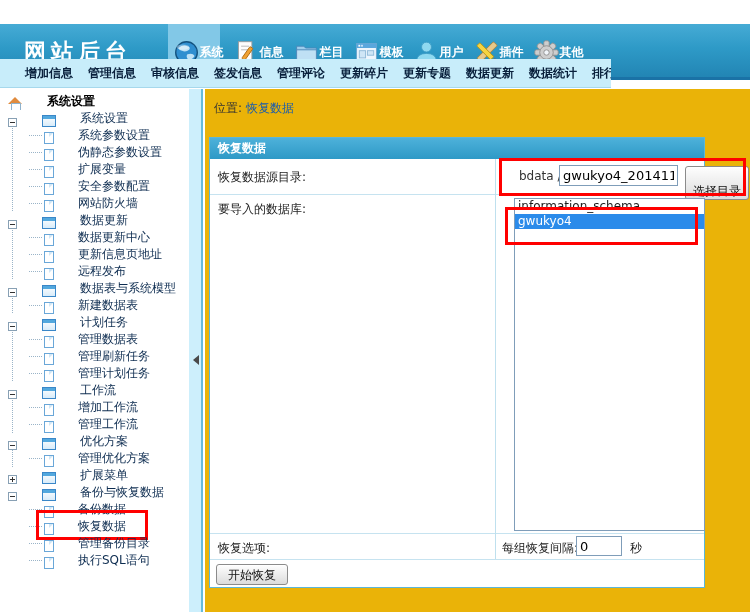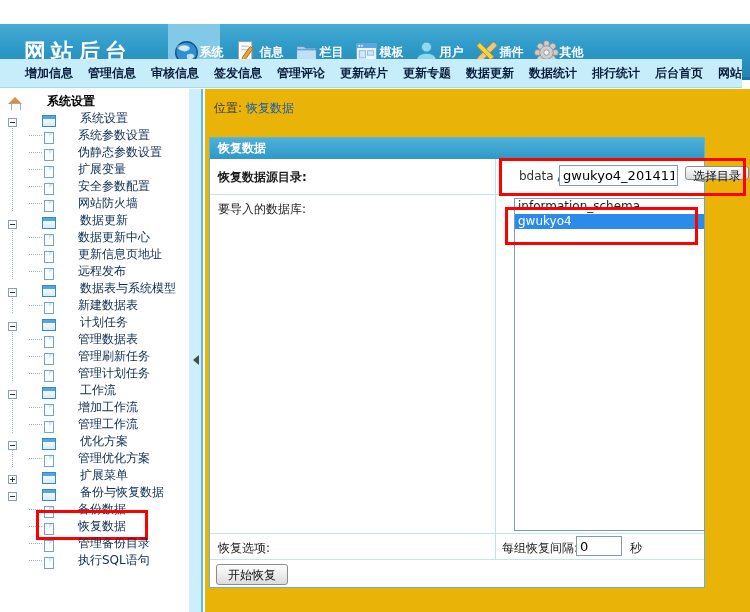--- a/index.html
+++ b/index.html
@@ -16,21 +16,21 @@
   .app-title { position:absolute; left:24px; top:13px; color:#fff; font-size:22px;
     font-weight:bold; letter-spacing:5px; white-space:nowrap; }
   .hmenu { position:absolute; left:168px; top:0; height:56px; display:flex; }
   .hmenu-item { width:52px; height:56px; margin-right:8px; display:flex; flex-direction:row;
     align-items:center; justify-content:center; cursor:pointer;padding-left:8px; }
   .hmenu-item.active { background:#82c8e7; }
   .hmenu-item svg { width:27px; height:27px; display:block; }
   .hmenu-label { color:#fff; font-weight:bold; font-size:12px; margin-top:1px; white-space:nowrap; }
 
   
-  .nav { position:absolute; left:0; top:59px; width:742px; height:29px; background:#c8edfa;
+  .nav { position:absolute; left:0; top:59px; width:611px; height:29px; background:#c8edfa;
     border-bottom:1px solid #a6d8ec; display:flex; align-items:center; padding-left:25px;
     overflow:hidden; }
   .nav-item { margin-right:15px; color:#081f3b; font-weight:bold; white-space:nowrap; cursor:pointer; }
 
   
   .sidebar { position:absolute; left:0; top:89px; width:189px; height:523px; background:#fff;
     padding-top:4px; overflow:hidden; }
   .tree { position:relative; }
   .tree::before { content:""; position:absolute; left:12px; top:26px; height:372px;
     border-left:1px dotted #9ab4c8; }
@@ -79,35 +79,35 @@
 
   .panel { position:absolute; left:4px; top:48px; width:496px; height:451px;
     border:1px solid #5cb6d8; background:#fff; }
   .panel-header { position:absolute; left:0; top:0; width:100%; height:21px;
     background:linear-gradient(#4db1da,#2e99c6); color:#fff; font-weight:bold;
     line-height:21px; padding-left:8px; }
   .hline { position:absolute; left:0; width:100%; height:1px; background:#c6e3f0; }
   .hl1 { top:56px; } .hl2 { top:395px; } .hl3 { top:421px; }
   .vline { position:absolute; left:285px; top:21px; width:1px; height:400px; background:#bfe0ee; }
   .form-label { position:absolute; color:#1c1c1c; white-space:nowrap; }
-  .lbl-source   { left:8px;  top:31px;font-weight:bold; }
+  .lbl-source   { left:8px;  top:31px; }
   .lbl-db       { left:8px;  top:63px; }
   .lbl-options  { left:8px;  top:402px; }
   .lbl-interval { left:292px; top:402px; }
   .lbl-unit     { left:420px; top:402px; }
   .source-prefix { position:absolute; left:309px; top:31px; color:#333; white-space:nowrap; }
   .txt-input { position:absolute; border:1px solid #7f9db9; background:#fff; font-size:13px;
     color:#000; padding:0 3px; font-family:"DejaVu Sans","Liberation Sans",sans-serif; }
   .in-source { left:349px; top:27px; width:119px; height:21px; }
   .in-interval { left:366px; top:398px; width:46px; height:20px; }
   .btn { font-size:12px; color:#111; background:linear-gradient(#fefefe,#dcdcdc);
     border:1px solid #8b8b8b; border-radius:3px; box-shadow:inset 0 1px 0 #fff;
     cursor:pointer; white-space:nowrap;
     font-family:"DejaVu Sans","Liberation Sans",sans-serif; }
-  .btn-choose { position:absolute; left:475px; top:28px; height:14px; padding:1px 7px; }
+  .btn-choose { position:absolute; left:475px; top:28px; height:14px; padding:16px 7px; }
   .btn-start  { position:absolute; left:6px; top:426px; height:21px; padding:2px 11px; }
   .listbox { position:absolute; left:304px; top:60px; width:191px; height:333px;
     border:1px solid #7f9db9; background:#fff; overflow:hidden; }
   .option { height:15px; line-height:15px; padding:0 3px; color:#1c1c1c; cursor:pointer;
     white-space:nowrap; overflow:hidden; }
   .option.selected { background:#2b8bea; color:#fff; }
 
   .annotation { position:absolute; border:3px solid #ff0000; pointer-events:none; }
   .red-box-source   { left:294px; top:69px;  width:247px; height:38px; }
   .red-box-database { left:300px; top:118px; width:193px; height:38px; }

